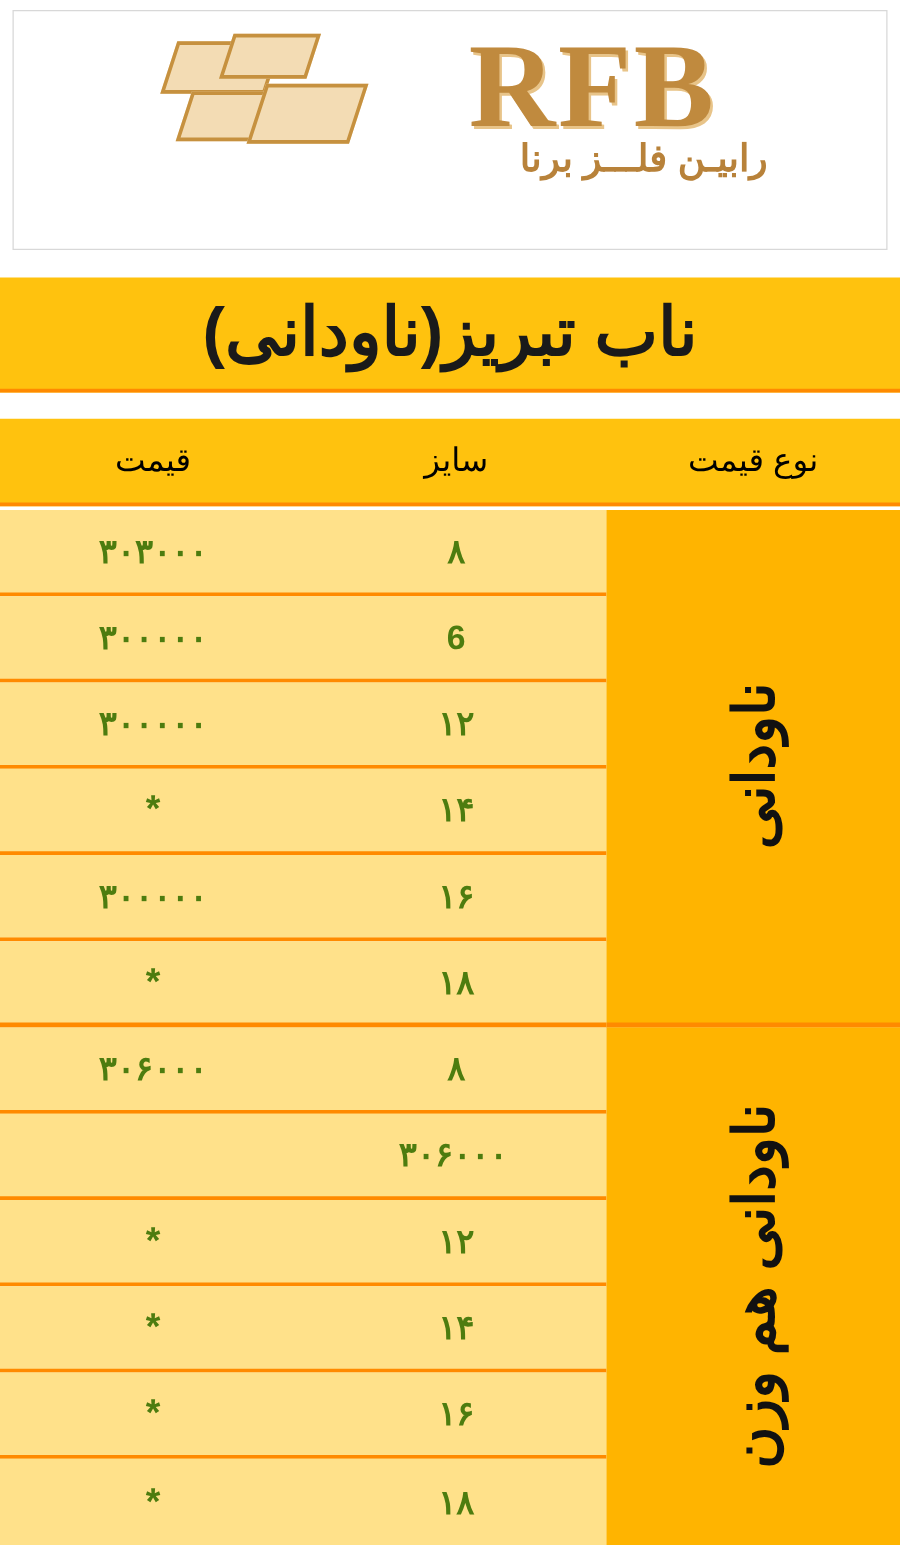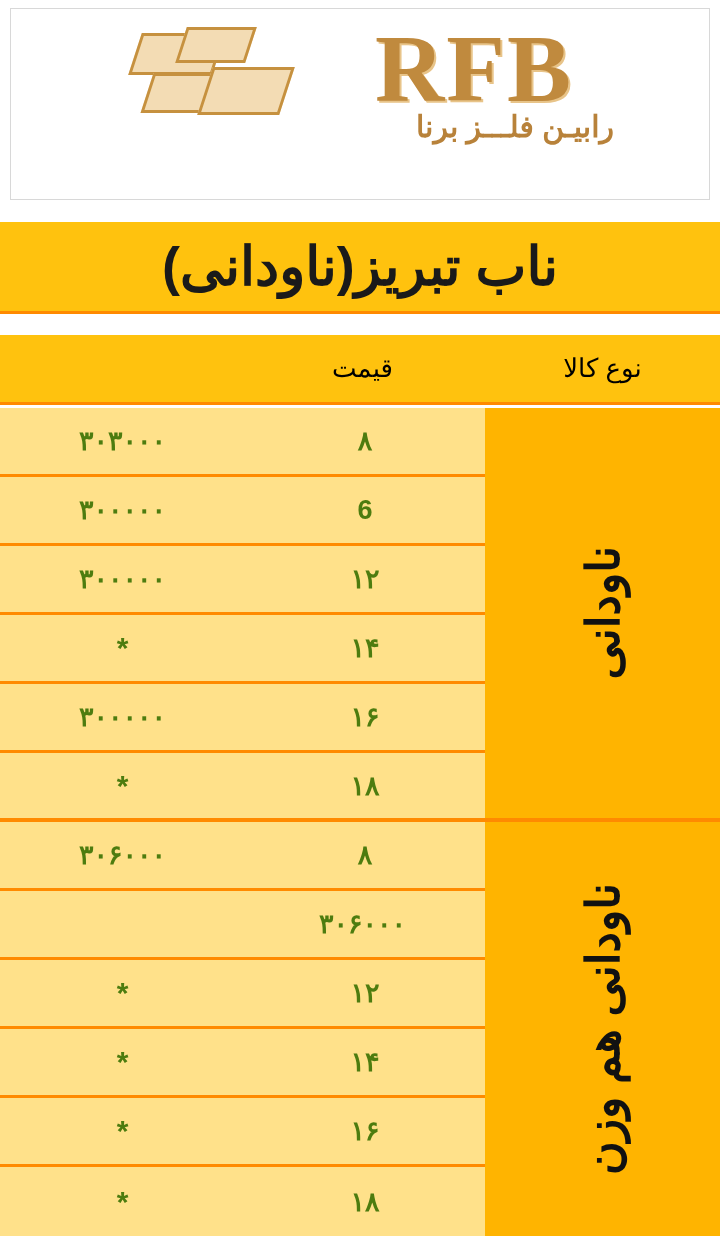--- a/index.html
+++ b/index.html
@@ -209,21 +209,22 @@
       <div class="brand-mark">RFB</div>
       <div class="brand-sub">رابیـن فلـــز برنا</div>
     </div>
   </div>
 
   <div class="title-bar">
     <div class="title-text">ناب تبریز(ناودانی)</div>
   </div>
 
   <div class="header-row">
-    <div class="header-cell col-type">نوع کالا</div>
+    <div class="header-cell col-type">نوع قیمت</div>
+    <div class="header-cell col-size">سایز</div>
     <div class="header-cell col-price">قیمت</div>
   </div>
 
   <div class="table-body">
 
     <div class="group-col">
       <div class="group-cell" style="height:414px;">
         <div class="group-label">ناودانی</div>
       </div>
       <div class="group-cell" style="height:414px;border-bottom:none;">

